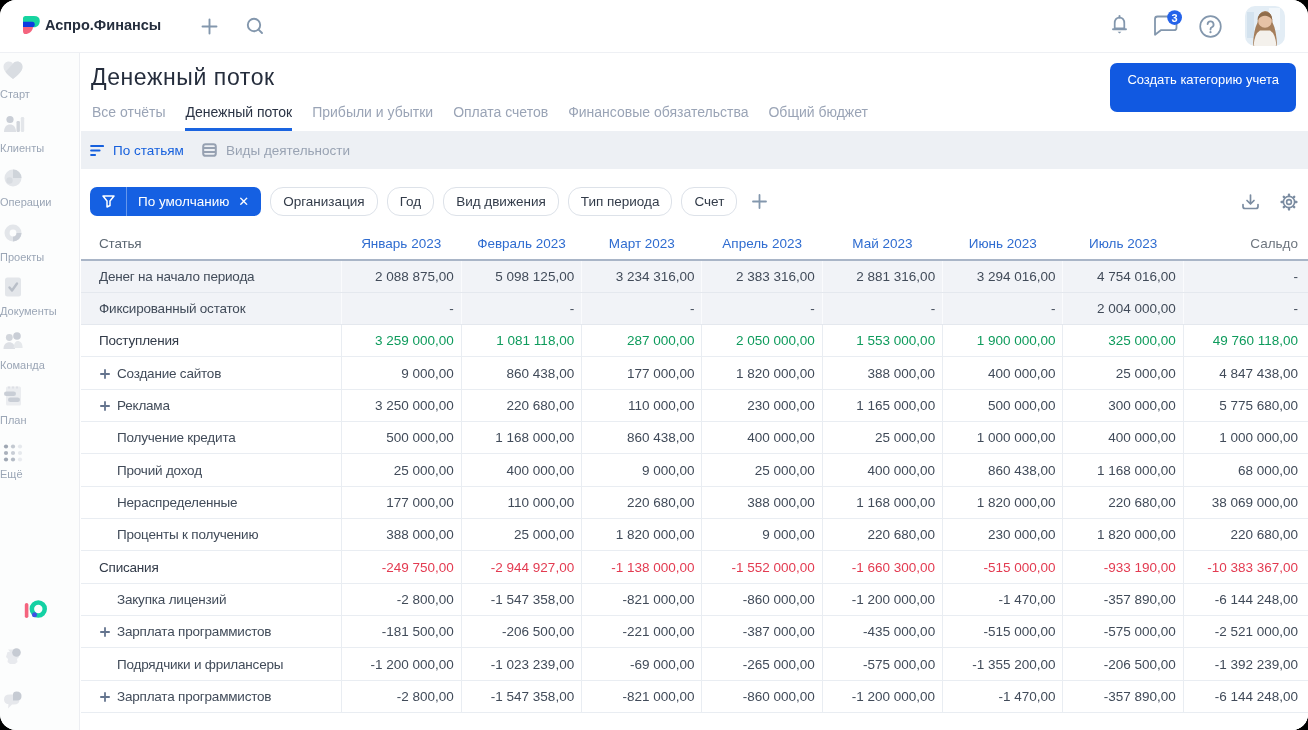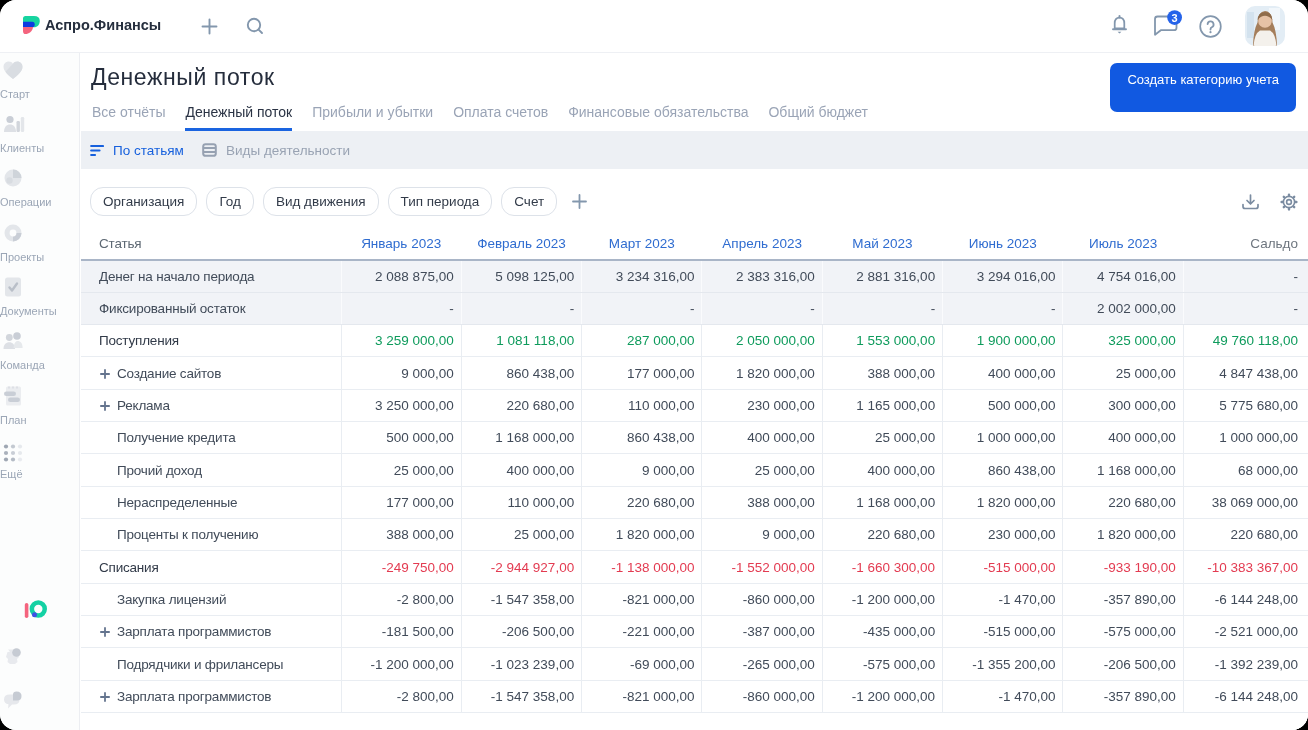--- a/index.html
+++ b/index.html
@@ -209,20 +209,30 @@
     <div class="bitem" style="left:121px;color:#99a3b3">
       <svg width="15" height="14" viewBox="0 0 15 14" fill="none" stroke="#96a1b1" stroke-width="2">
             <rect x="1.2" y="1.2" width="12.6" height="11.6" rx="2.4"></rect>
             <path d="M1.2 5 H13.8 M1.2 9 H13.8"></path>
           </svg>
       <span style="margin-left:9px">Виды деятельности</span>
     </div>
   </div>
   <div class="content">
     <div class="chips">
+      <div class="chipblue">
+        <span style="padding:0 11px 0 12px;display:flex">
+              <svg width="13" height="13" viewBox="0 0 13 13" fill="none" stroke="#fff" stroke-width="1.5" stroke-linejoin="round">
+                <path d="M1 1 H12 L8 6 V10.5 L5 12 V6 Z"></path>
+              </svg>
+            </span>
+        <span style="width:1px;height:29px;background:rgba(255,255,255,.35)"></span>
+        <span style="padding:0 9px 0 11px">По умолчанию</span>
+        <span style="padding-right:12px;font-size:13px">✕</span>
+      </div>
       <div class="chip">Организация</div>
       <div class="chip">Год</div>
       <div class="chip">Вид движения</div>
       <div class="chip">Тип периода</div>
       <div class="chip">Счет</div>
       <svg style="margin-left:6px" width="15" height="15" viewBox="0 0 15 15" fill="none" stroke="#8397ad" stroke-width="1.8" stroke-linecap="round">
             <path d="M7.5 1 V14 M1 7.5 H14"></path>
           </svg>
     </div>
     <div class="cright" style="right:10px">
@@ -274,21 +284,21 @@
               <td>-</td>
             </tr>
       <tr class="gray">
               <td>Фиксированный остаток</td>
               <td>-</td>
               <td>-</td>
               <td>-</td>
               <td>-</td>
               <td>-</td>
               <td>-</td>
-              <td>2 002 000,00</td>
+              <td>2 004 000,00</td>
               <td>-</td>
             </tr>
       <tr class="tot grn">
               <td>Поступления</td>
               <td>3 259 000,00</td>
               <td>1 081 118,00</td>
               <td>287 000,00</td>
               <td>2 050 000,00</td>
               <td>1 553 000,00</td>
               <td>1 900 000,00</td>

